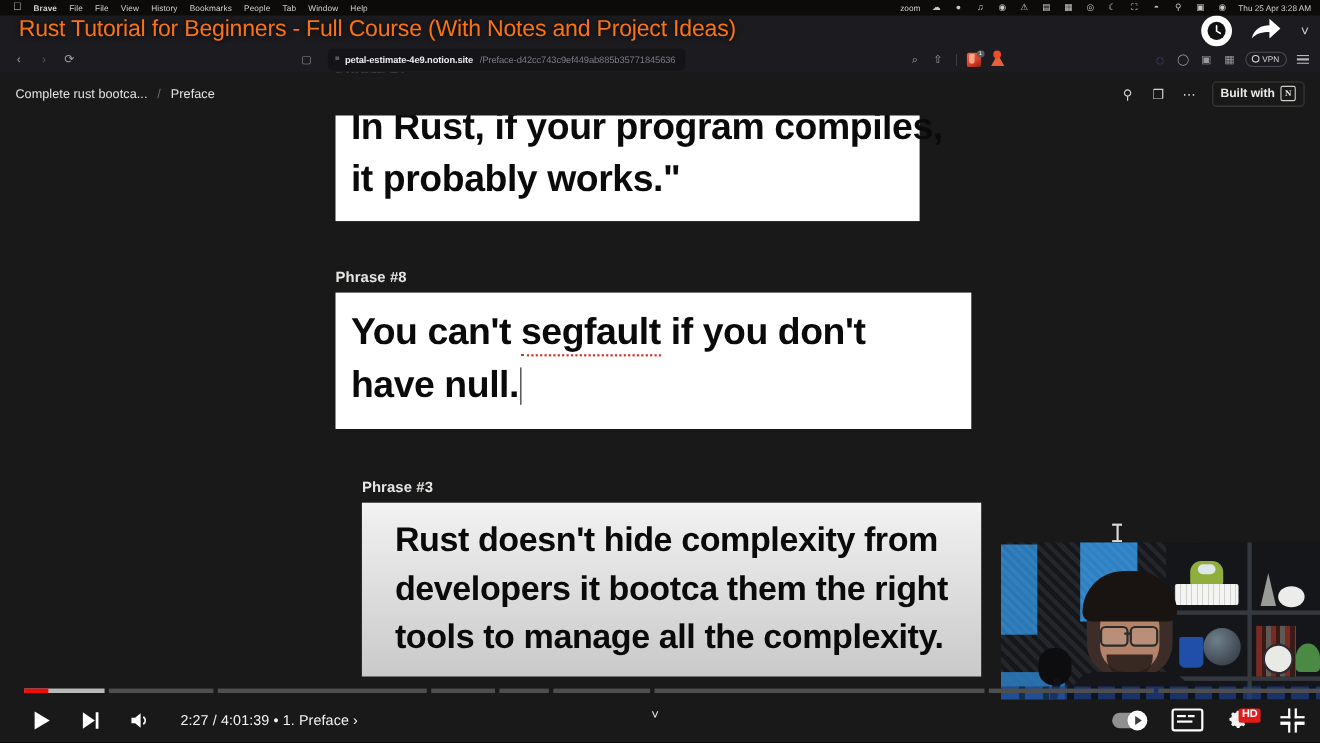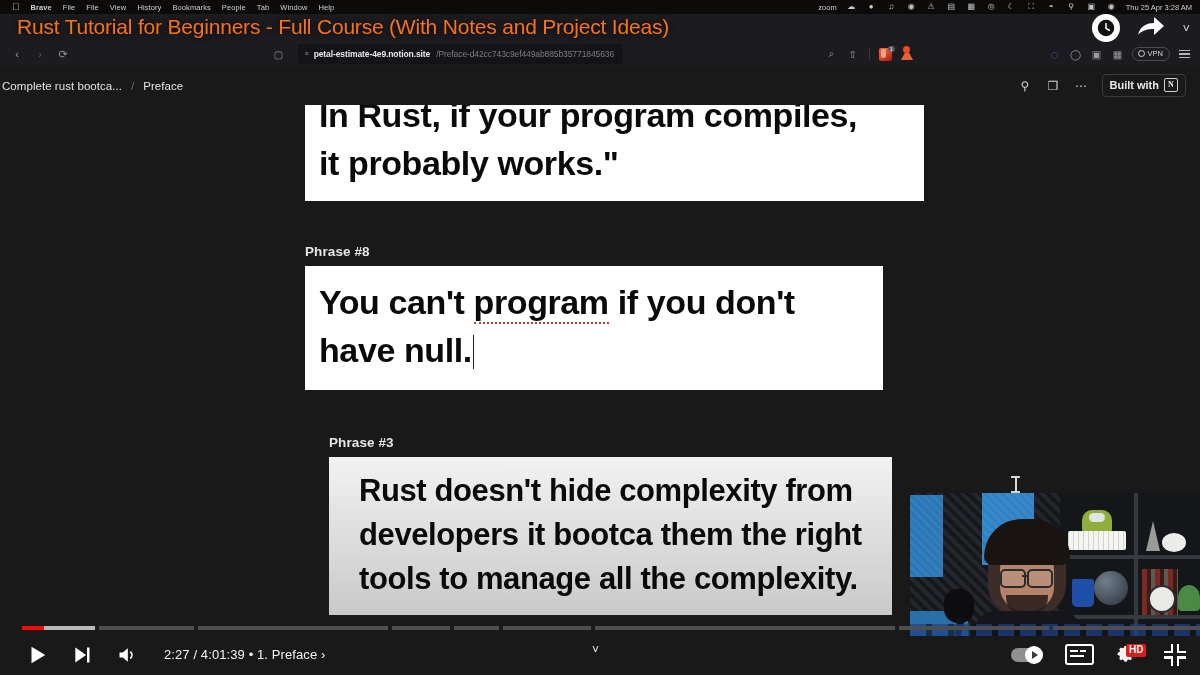--- a/index.html
+++ b/index.html
@@ -50,42 +50,42 @@
   .vpnchip{display:flex;align-items:center;gap:3px;border:1px solid #4a4a55;border-radius:9px;
            padding:1px 6px 2px 5px;color:#d3d3db;font-size:7.5px;}
   .vpnchip .dot{width:5px;height:5px;border-radius:50%;border:1.4px solid #d3d3db;}
   .hamb{display:flex;flex-direction:column;gap:2px;}
   .hamb i{display:block;width:11px;height:1.2px;background:#b5b5bd;}
 
   
   .page{position:absolute;left:0;top:66px;width:1200px;height:609px;background:#191919;overflow:hidden;}
   .nheader{position:absolute;left:0;top:0;width:1200px;height:39px;background:#191919;
            display:flex;align-items:center;z-index:12;}
-  .crumb{display:flex;align-items:center;gap:9px;padding-left:2px;}
+  .crumb{display:flex;align-items:center;gap:9px;padding-left:14px;}
   .crumb .c-item{font-size:11.5px;color:#e3e3e1;letter-spacing:.05px;}
   .crumb .c-sep{font-size:11.5px;color:#6d6d6a;}
   .nh-right{margin-left:auto;display:flex;align-items:center;gap:13px;padding-right:14px;}
   .nh-right .ni{width:15px;height:15px;display:flex;align-items:center;justify-content:center;
                 color:#d2d2cf;font-size:12px;}
   .builtwith{display:flex;align-items:center;gap:5px;border:1px solid #3a3a38;border-radius:4px;
              padding:3px 7px 4px;}
   .builtwith .bw-t{font-size:11px;color:#e9e9e6;font-weight:bold;}
   .builtwith .nlogo{width:12px;height:12px;border:1.2px solid #cfcfcc;border-radius:2px;
                     display:flex;align-items:center;justify-content:center;font-size:8px;
                     font-weight:bold;color:#e9e9e6;font-family:"Liberation Serif",serif;line-height:1;}
 
   .doc{position:absolute;left:0;top:0;width:1200px;height:609px;}
   .blockgrp{position:absolute;left:305px;}
   .blabel{font-size:13.5px;font-weight:bold;color:#e6e6e4;letter-spacing:.1px;margin-bottom:7px;}
   .quote{box-sizing:border-box;padding:12px 14px 14px;}
   .quote .qline{font-family:"Liberation Sans Narrow","Liberation Sans",sans-serif;
                 font-weight:bold;color:#0a0a0a;font-size:34px;line-height:48px;
                 letter-spacing:-.4px;white-space:nowrap;}
   .q1{top:-9px;}
-  .q1 .quote{width:619px;background:#ffffff;}
+  .q1 .quote{width:531px;background:#ffffff;}
   .q2{top:178px;}
   .q2 .quote{width:578px;background:#ffffff;padding-bottom:16px;}
   .q3{top:369px;padding-left:24px;}
   .q3 .quote{width:563px;background:linear-gradient(180deg,#f2f2f2,#c9c9c9);padding-left:30px;}
   .q3 .qline{font-size:31px;line-height:44px;}
   .misspell{border-bottom:2px dotted #d0342c;padding-bottom:1px;}
   .caret{display:inline-block;width:1.6px;height:34px;background:#1a1a1a;vertical-align:-7px;margin-left:1px;}
 
   .ibeam{position:absolute;left:1011px;top:410px;width:9px;height:17px;z-index:14;}
   .ibeam:before,.ibeam:after{content:"";position:absolute;left:0;width:9px;height:2px;background:#d8d8d8;}
@@ -281,21 +281,21 @@
         <div class="quote">
           <div class="qline">In Rust, if your program compiles,</div>
           <div class="qline">it probably works."</div>
         </div>
       </div>
 
       <div class="blockgrp q2">
         <div class="blabel">Phrase #8</div>
         <div class="quote">
           <div class="qline">
-            <span>You can't </span><span class="misspell">program</span><span> if you don't</span>
+            <span>You can't </span><span class="misspell">segfault</span><span> if you don't</span>
           </div>
           <div class="qline">
             <span>have null.</span><span class="caret"></span>
           </div>
         </div>
       </div>
 
       <div class="blockgrp q3">
         <div class="blabel">Phrase #3</div>
         <div class="quote">

